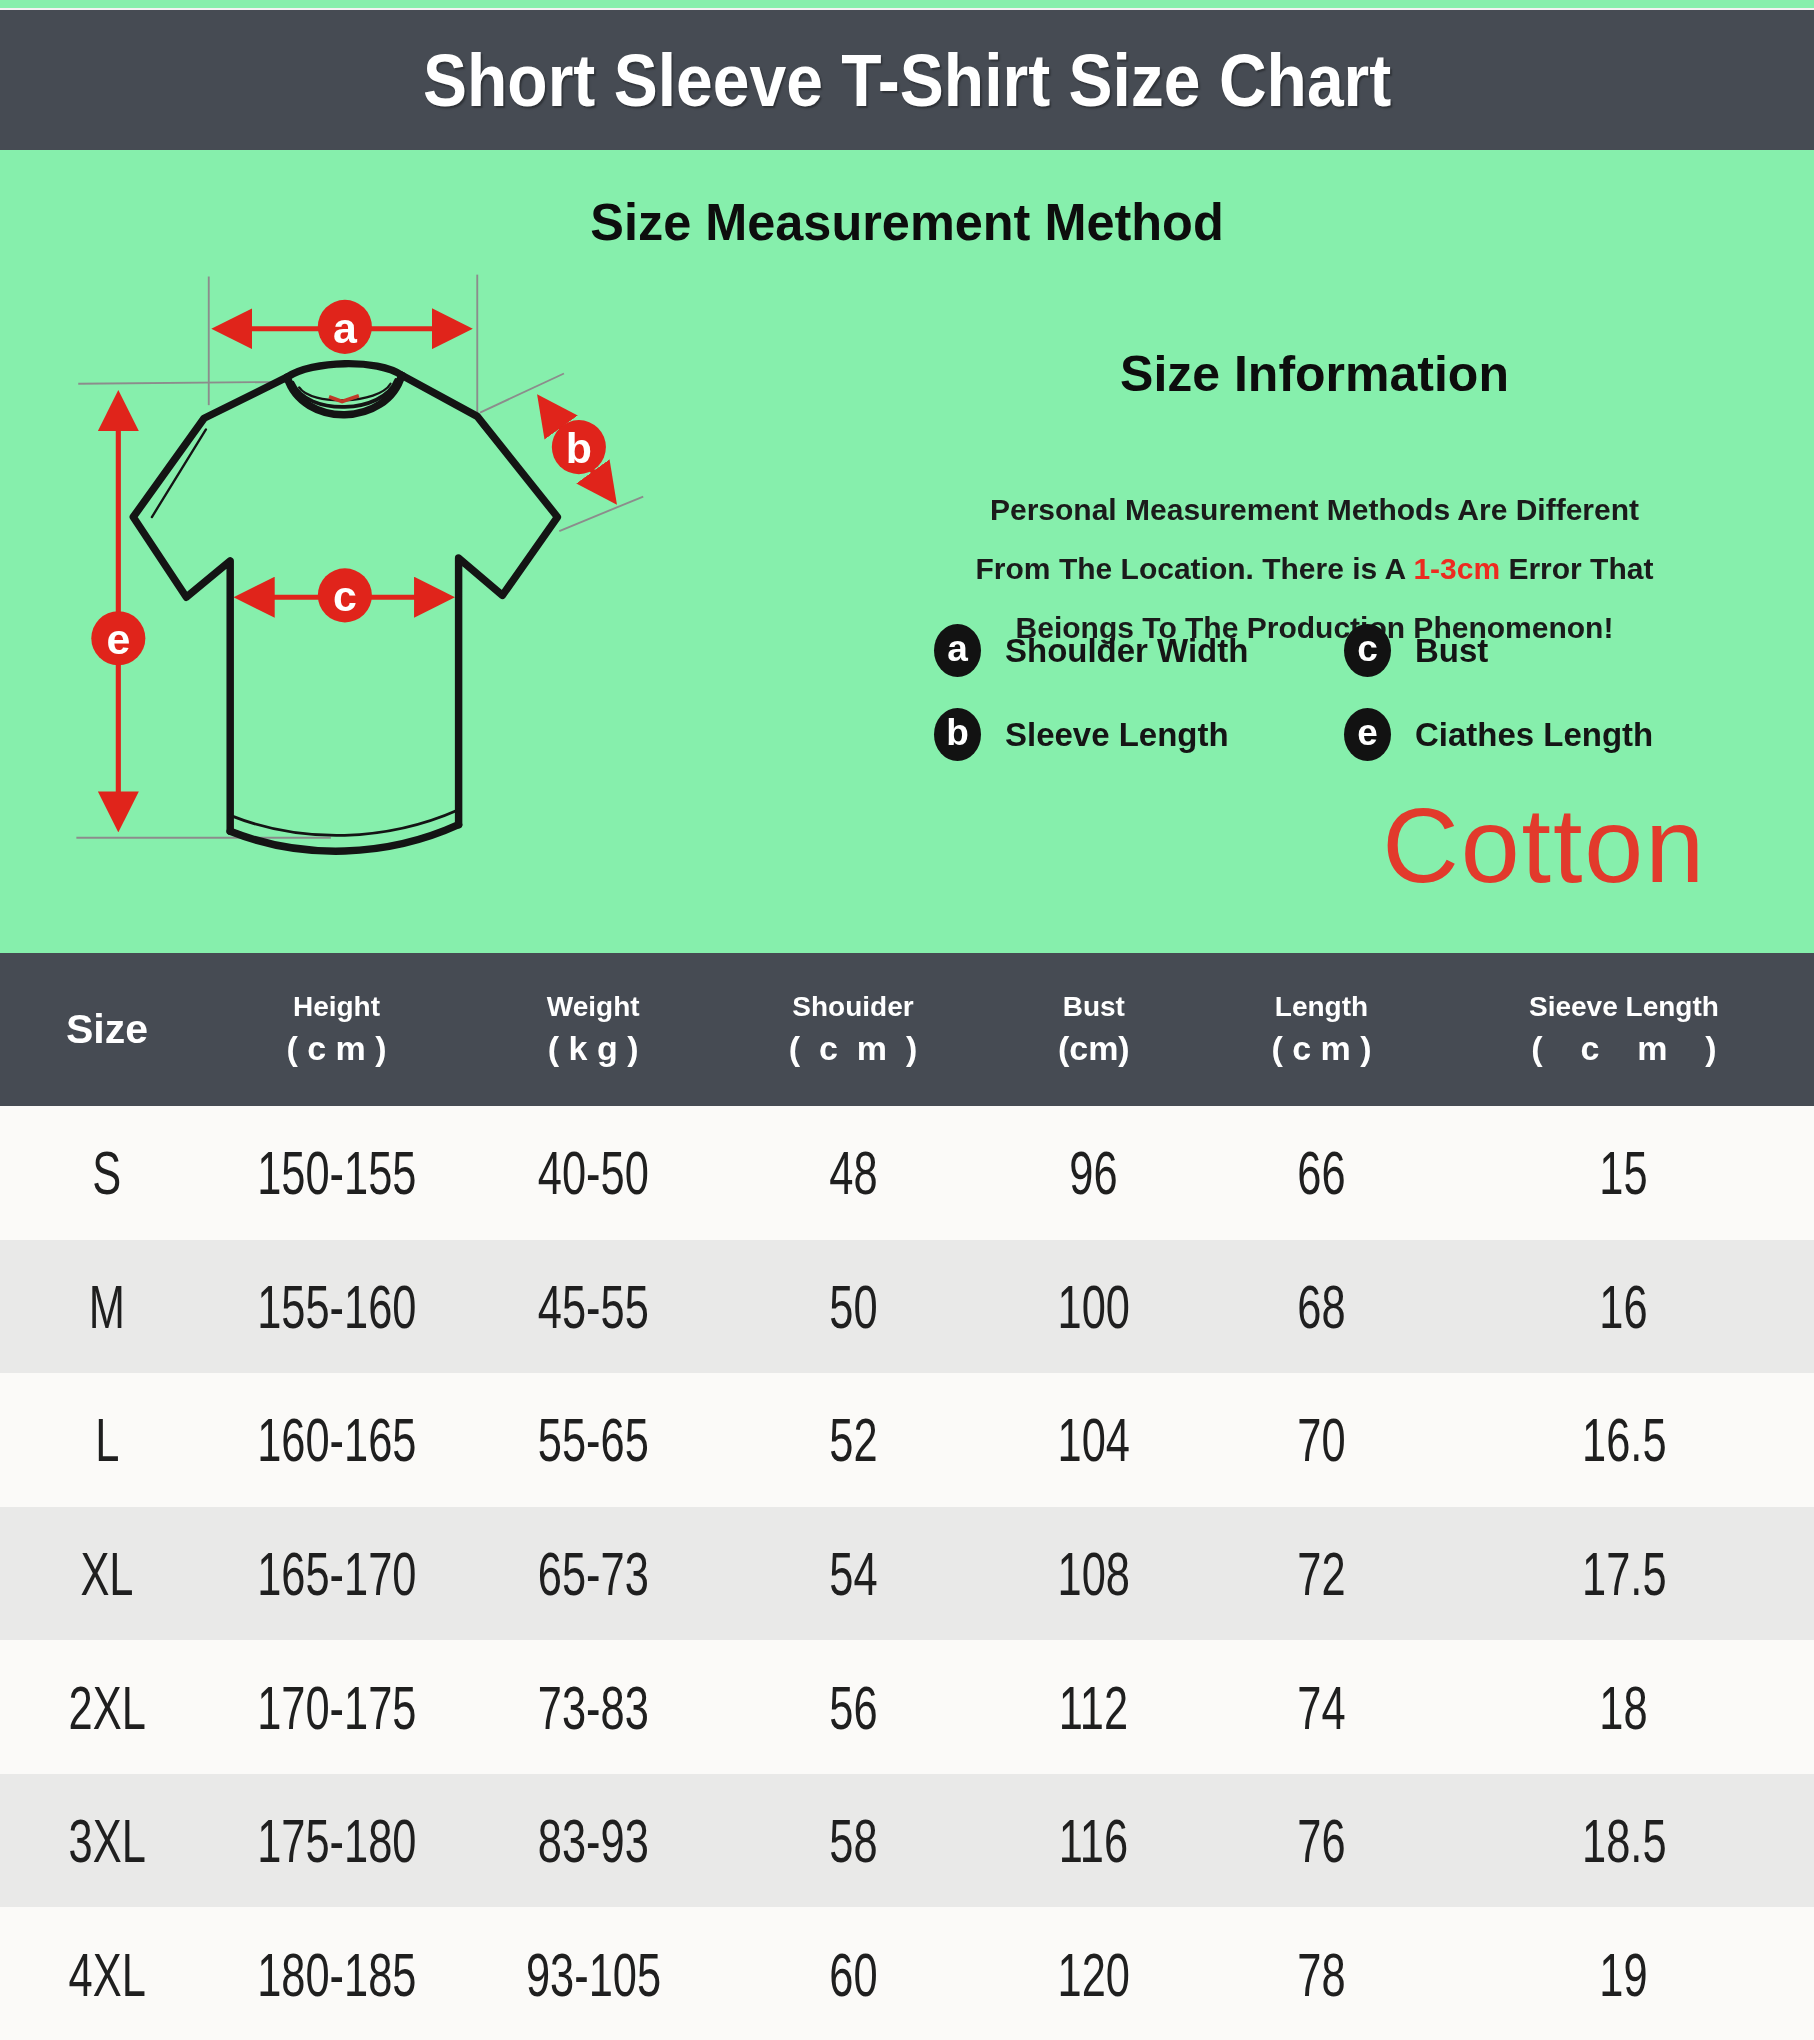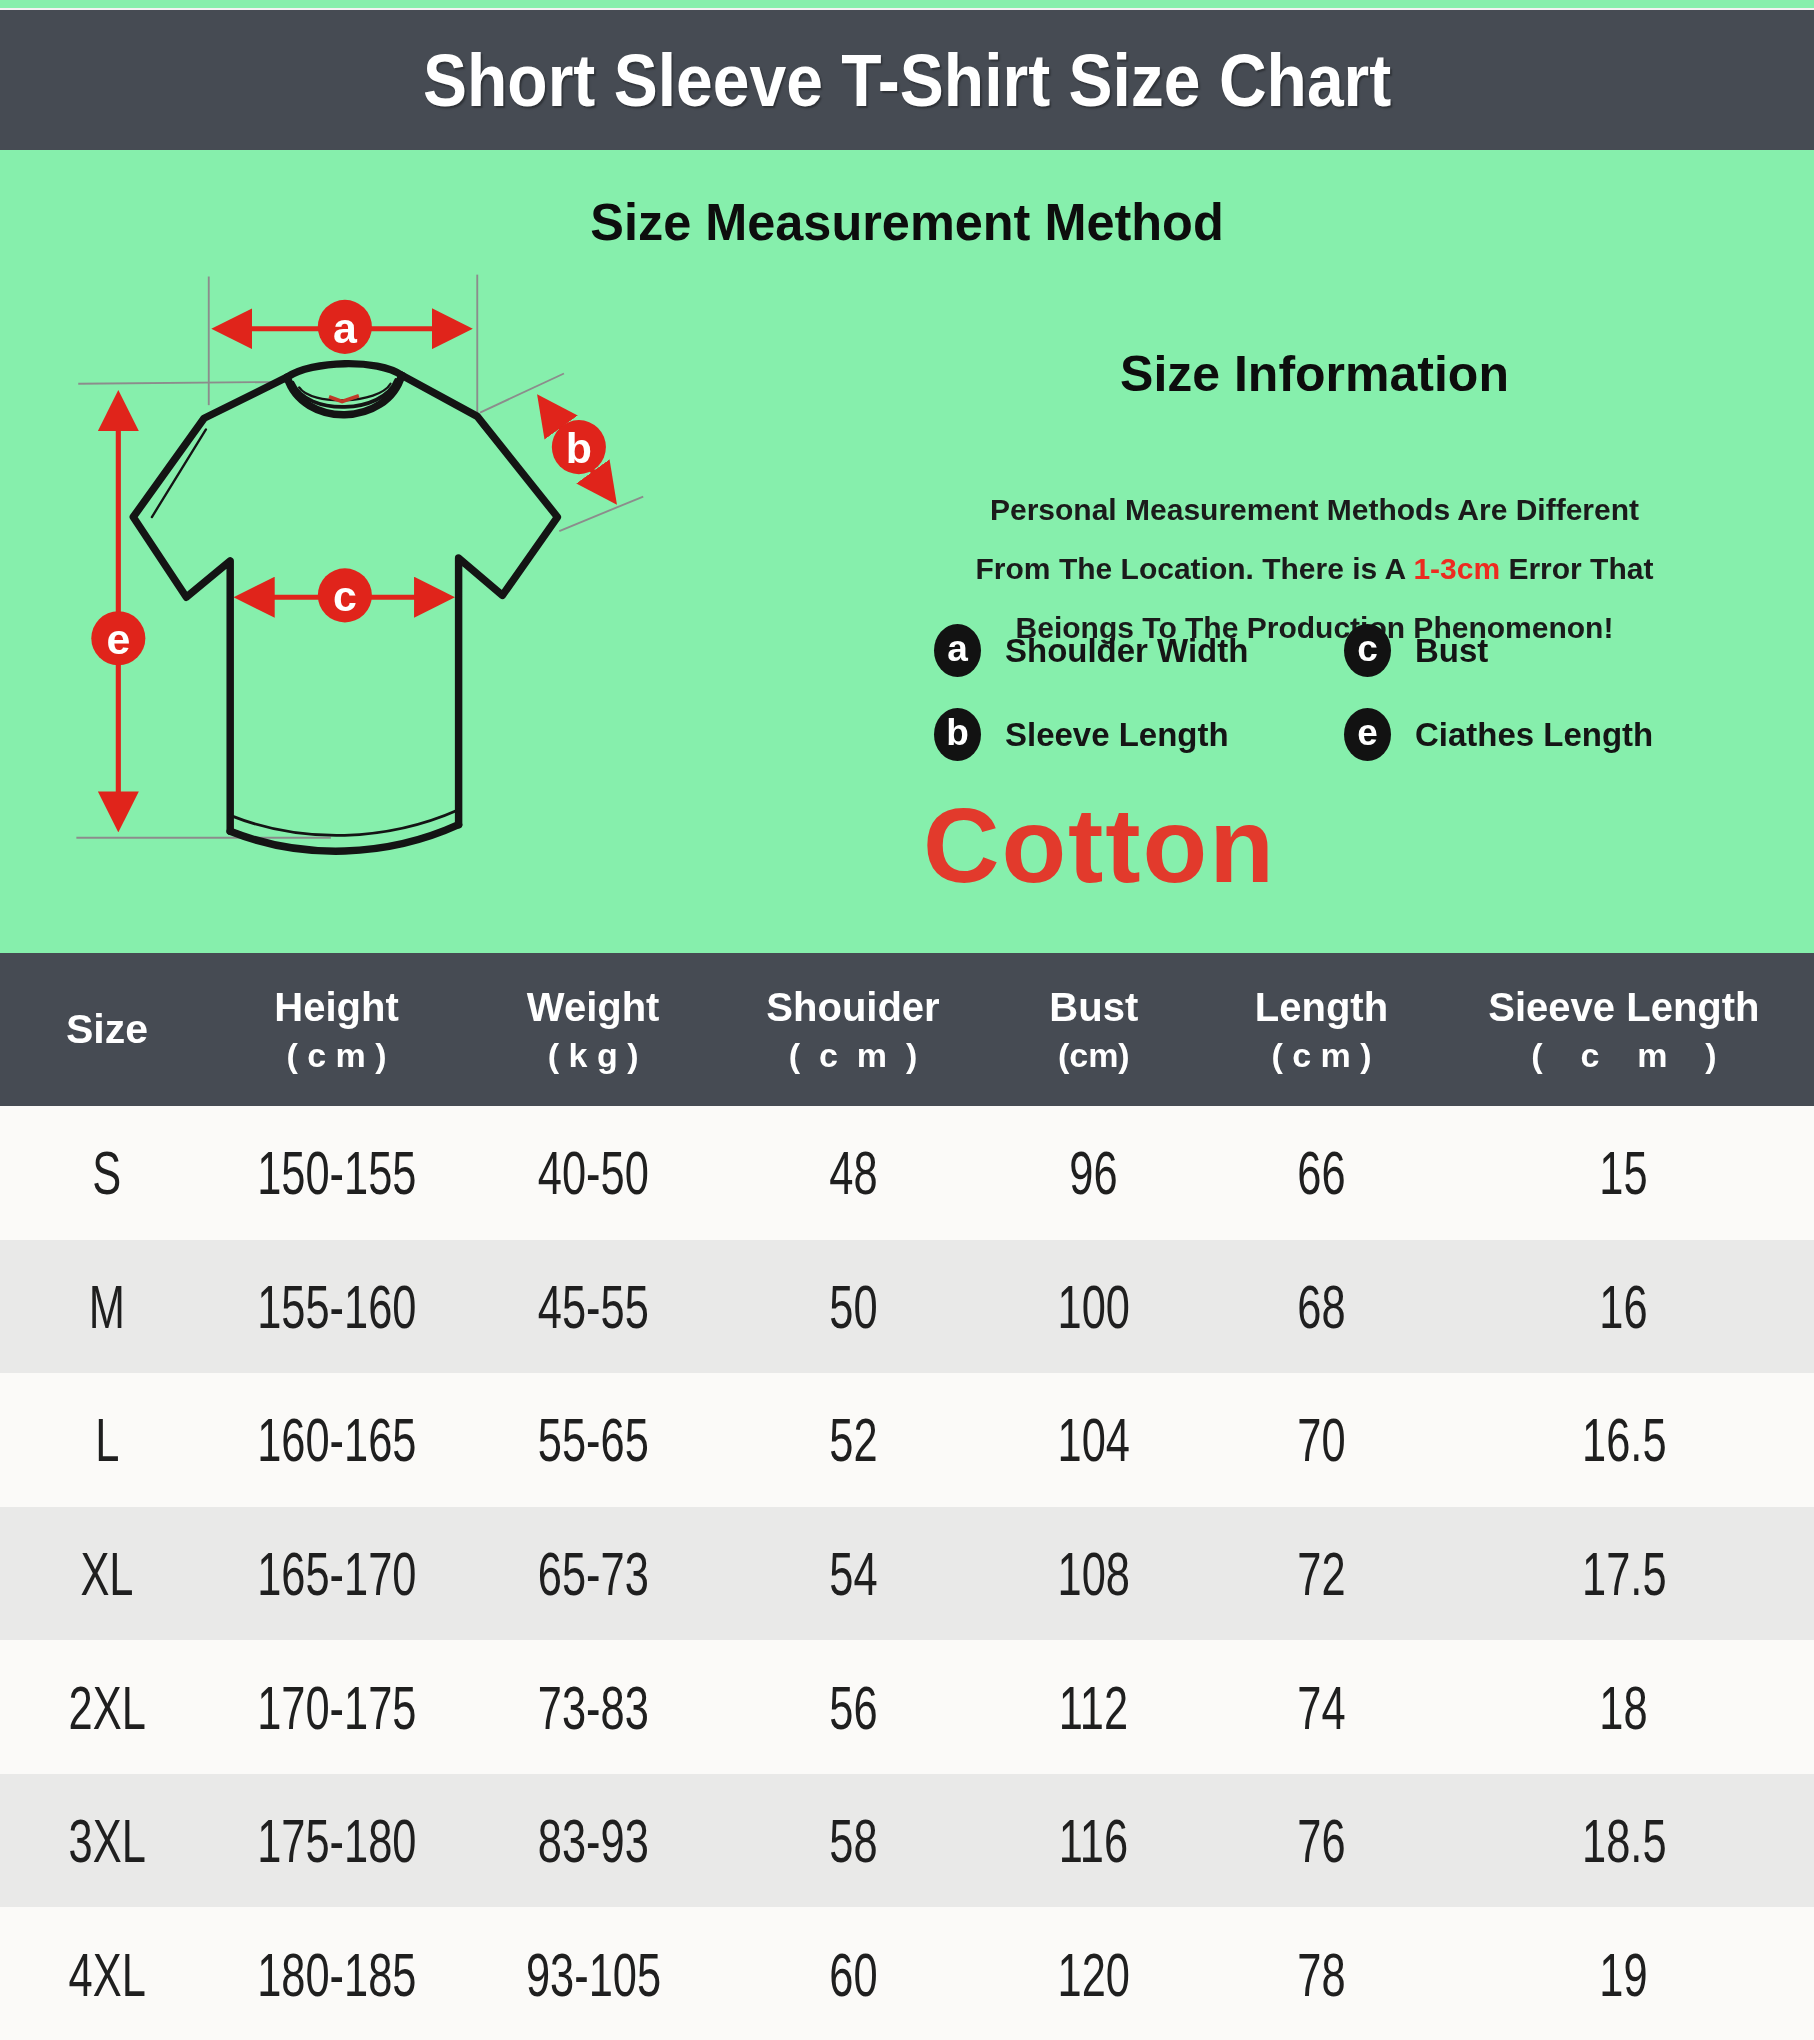--- a/index.html
+++ b/index.html
@@ -42,32 +42,32 @@
   }
   .legend-item{display:flex;align-items:center;gap:24px;height:54px;}
   .legend-badge{
     width:47px;height:53px;border-radius:50%;background:#121212;color:#fff;
     display:flex;align-items:center;justify-content:center;
     font-size:37px;font-weight:bold;flex:0 0 auto;padding-bottom:2.8px;box-sizing:border-box;
   }
   .legend-label{font-size:34px;font-weight:bold;color:#151515;transform:scaleX(.97);transform-origin:left center;white-space:nowrap;}
   
   .cotton{
-    position:absolute;left:923px;top:785px;width:783px;text-align:left;
-    font-size:106px;font-weight:bold;color:#e23a2c;letter-spacing:1.9px;
+    position:absolute;left:923px;top:785px;width:783px;text-align:right;
+    font-size:106px;font-weight:normal;color:#e23a2c;letter-spacing:1.9px;
   }
   
   .size-table{position:absolute;left:0;top:953px;width:1814px;height:1088px;display:flex;flex-direction:column;}
   .thead{
     height:153px;flex:0 0 auto;background:#464b53;color:#ffffff;
     display:grid;grid-template-columns:11.8% 13.5% 14.8% 13.85% 12.7% 12.4% 20.95%;
     align-items:center;
   }
   .th{ text-align:center; }
-  .th-line1{font-size:40px;font-weight:bold;white-space:pre;}
+  .th-line1{font-size:28px;font-weight:bold;white-space:pre;}
   .th-line2{font-size:34px;font-weight:bold;margin-top:6px;white-space:pre;}
   .th-size .th-line1{font-size:41px;}
   .tbody{flex:1;display:flex;flex-direction:column;}
   .trow{
     flex:1;display:grid;grid-template-columns:11.8% 13.5% 14.8% 13.85% 12.7% 12.4% 20.95%;
     align-items:center;background:#fbfaf8;
   }
   .trow:nth-child(even){background:#e9e9e8;}
   .td{text-align:center;font-size:62px;font-weight:400;color:#1f1f1f;}
   .td span{display:inline-block;transform:scaleX(.7);white-space:nowrap;}

